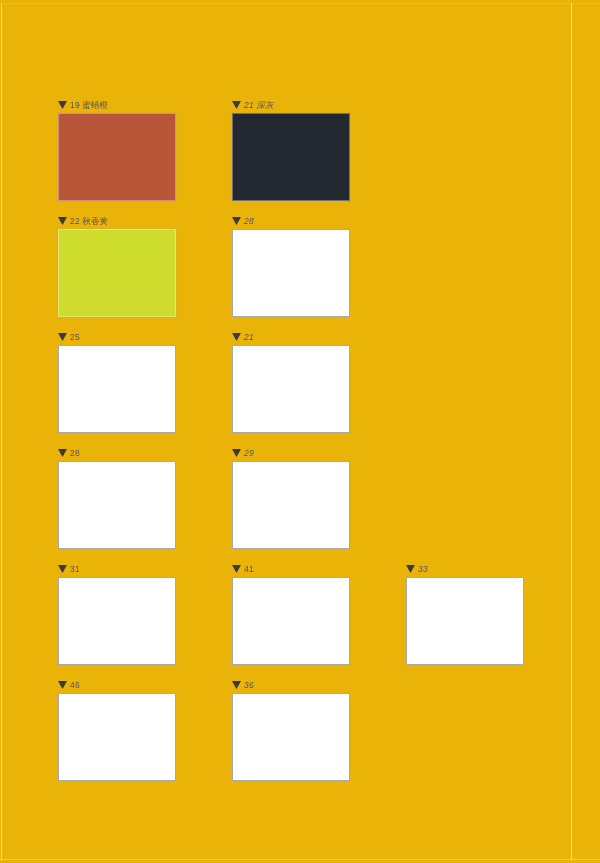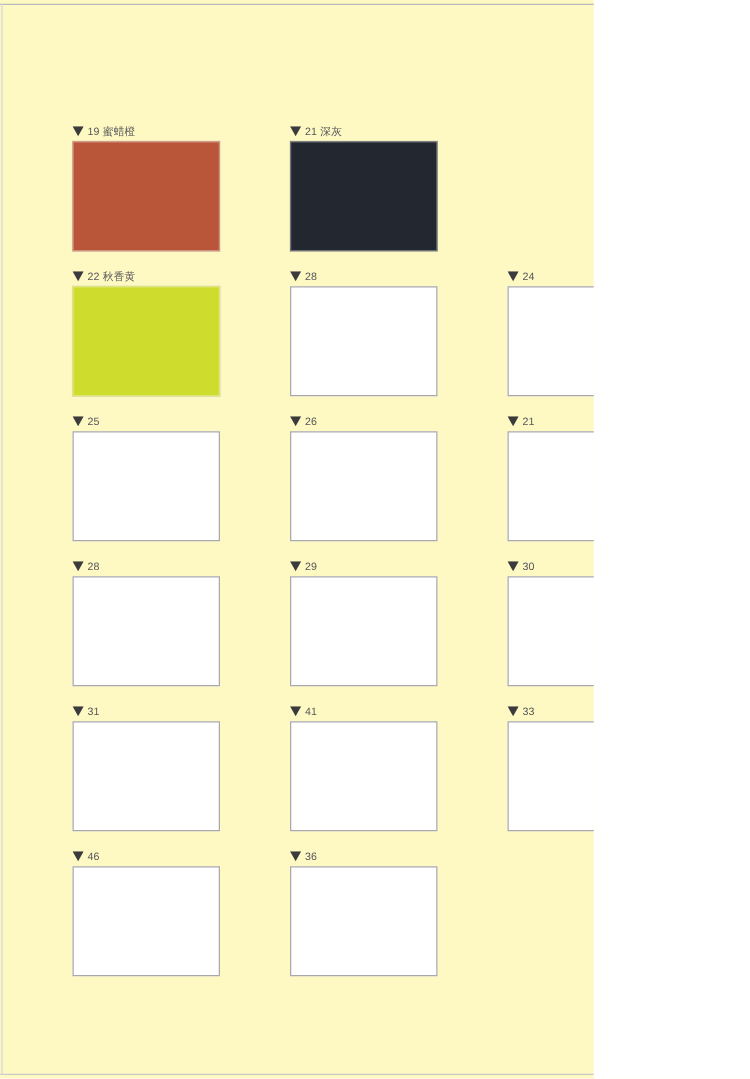--- a/index.html
+++ b/index.html
@@ -5,23 +5,23 @@
   html, body {
     margin: 0;
     padding: 0;
     background: #ffffff;
   }
   body {
     font-family: "Liberation Sans", "DejaVu Sans", sans-serif;
   }
   #page {
     position: relative;
-    width: 475px;
+    width: 600px;
     height: 863px;
-    background: #fef9c3;
+    background: #eab308;
     overflow: hidden;
     box-sizing: border-box;
   }
   
   .frame-top {
     position: absolute;
     left: 0; top: 3px;
     width: 600px; height: 1px;
     background: #b9b9b9;
   }
@@ -55,20 +55,21 @@
     display: flex;
     height: 116px;
   }
   .swatch-cell {
     width: 118px;
     margin-right: 56px;
     position: relative;
   }
   .swatch-cell:last-child {
     margin-right: 16px;
+    font-style: italic;
   }
   .swatch-label {
     display: flex;
     align-items: center;
     height: 14px;
     margin-bottom: 1px;
     white-space: nowrap;
     overflow: visible;
   }
   .tri-icon {
@@ -150,62 +151,40 @@
           <div class="swatch-label">
             <span class="tri-icon">
               <svg width="9" height="8" viewBox="0 0 9 8">
                 <polygon points="0,0 9,0 4.5,8" fill="#3b3b3d"></polygon>
               </svg>
             </span>
             <span class="swatch-name">28</span>
           </div>
           <div class="swatch-box empty"></div>
         </div>
-        <div class="swatch-cell">
-          <div class="swatch-label">
-            <span class="tri-icon">
-              <svg width="9" height="8" viewBox="0 0 9 8">
-                <polygon points="0,0 9,0 4.5,8" fill="#3b3b3d"></polygon>
-              </svg>
-            </span>
-            <span class="swatch-name">24</span>
-          </div>
-          <div class="swatch-box empty"></div>
-        </div>
       </div>
       <div class="swatch-row">
         <div class="swatch-cell">
           <div class="swatch-label">
             <span class="tri-icon">
               <svg width="9" height="8" viewBox="0 0 9 8">
                 <polygon points="0,0 9,0 4.5,8" fill="#3b3b3d"></polygon>
               </svg>
             </span>
             <span class="swatch-name">25</span>
           </div>
           <div class="swatch-box empty"></div>
         </div>
         <div class="swatch-cell">
           <div class="swatch-label">
             <span class="tri-icon">
               <svg width="9" height="8" viewBox="0 0 9 8">
                 <polygon points="0,0 9,0 4.5,8" fill="#3b3b3d"></polygon>
               </svg>
             </span>
-            <span class="swatch-name">26</span>
-          </div>
-          <div class="swatch-box empty"></div>
-        </div>
-        <div class="swatch-cell">
-          <div class="swatch-label">
-            <span class="tri-icon">
-              <svg width="9" height="8" viewBox="0 0 9 8">
-                <polygon points="0,0 9,0 4.5,8" fill="#3b3b3d"></polygon>
-              </svg>
-            </span>
             <span class="swatch-name">21</span>
           </div>
           <div class="swatch-box empty"></div>
         </div>
       </div>
       <div class="swatch-row">
         <div class="swatch-cell">
           <div class="swatch-label">
             <span class="tri-icon">
               <svg width="9" height="8" viewBox="0 0 9 8">
@@ -220,31 +199,20 @@
           <div class="swatch-label">
             <span class="tri-icon">
               <svg width="9" height="8" viewBox="0 0 9 8">
                 <polygon points="0,0 9,0 4.5,8" fill="#3b3b3d"></polygon>
               </svg>
             </span>
             <span class="swatch-name">29</span>
           </div>
           <div class="swatch-box empty"></div>
         </div>
-        <div class="swatch-cell">
-          <div class="swatch-label">
-            <span class="tri-icon">
-              <svg width="9" height="8" viewBox="0 0 9 8">
-                <polygon points="0,0 9,0 4.5,8" fill="#3b3b3d"></polygon>
-              </svg>
-            </span>
-            <span class="swatch-name">30</span>
-          </div>
-          <div class="swatch-box empty"></div>
-        </div>
       </div>
       <div class="swatch-row">
         <div class="swatch-cell">
           <div class="swatch-label">
             <span class="tri-icon">
               <svg width="9" height="8" viewBox="0 0 9 8">
                 <polygon points="0,0 9,0 4.5,8" fill="#3b3b3d"></polygon>
               </svg>
             </span>
             <span class="swatch-name">31</span>

